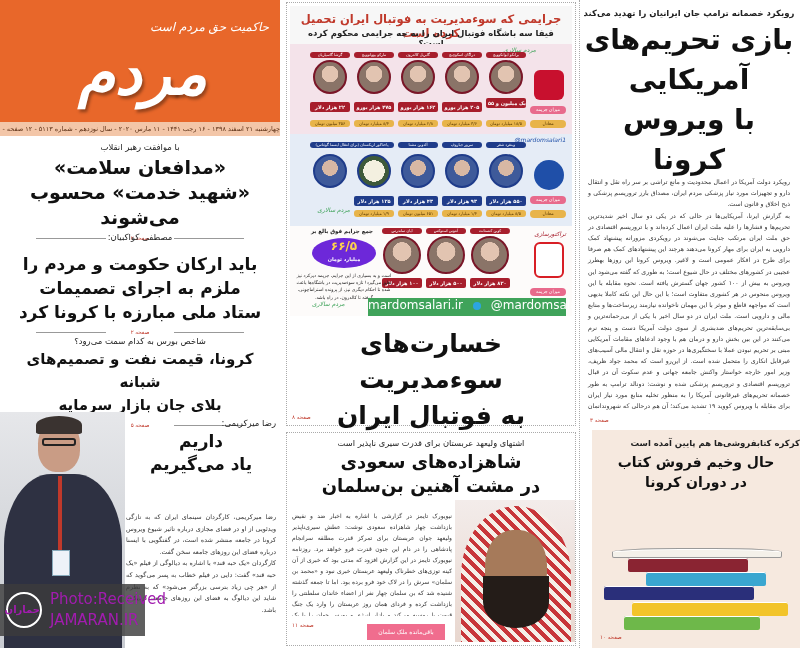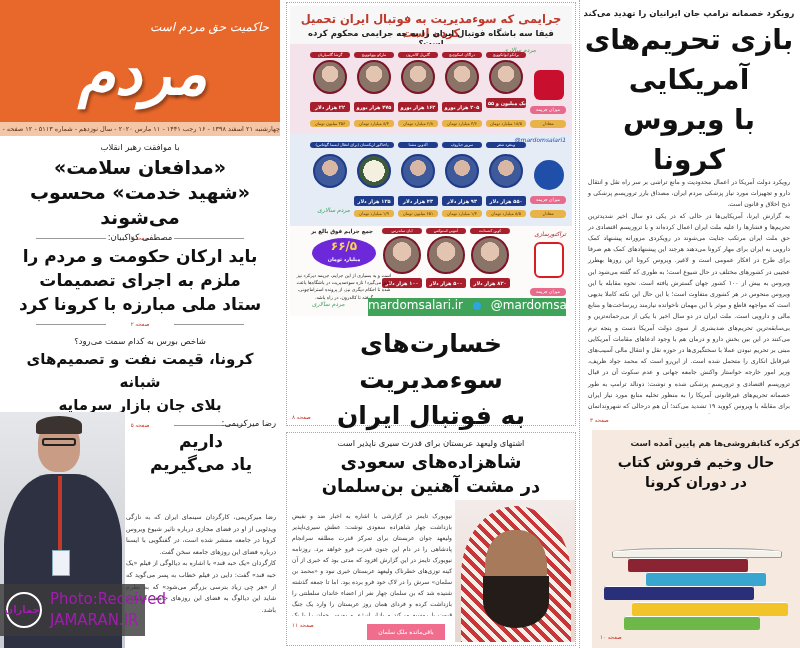--- a/index.html
+++ b/index.html
@@ -73,21 +73,21 @@
 
 <div class="abs lc" style="top:142px">
   <div class="kicker">با موافقت رهبر انقلاب</div>
   <div class="hl" style="font-size:19px;line-height:25px;margin-top:3px">«مدافعان سلامت»</div>
   <div class="hl" style="font-size:19px;line-height:25px">«شهید خدمت» محسوب می‌شوند</div>
   <div class="pgref" style="margin-top:5px">صفحه ۲</div>
 </div>
 
 <div class="abs lc" style="top:232px">
   <div class="kicker">مصطفی کواکبیان:</div>
-  <div class="hl" style="font-size:17px;line-height:24px;margin-top:2px">باید ارکان حکومت و مردم را</div>
+  <div class="hl" style="font-size:17px;line-height:24px;margin-top:10px">باید ارکان حکومت و مردم را</div>
   <div class="hl" style="font-size:17px;line-height:24px">ملزم به اجرای تصمیمات</div>
   <div class="hl" style="font-size:17px;line-height:24px">ستاد ملی مبارزه با کرونا کرد</div>
   <div class="pgref" style="margin-top:5px">صفحه ۲</div>
 </div>
 
 <div class="abs lc" style="top:336px">
   <div class="kicker">شاخص بورس به کدام سمت می‌رود؟</div>
   <div class="hl" style="font-size:15px;line-height:23px;margin-top:2px">کرونا، قیمت نفت و تصمیم‌های شبانه</div>
   <div class="hl" style="font-size:15px;line-height:23px">بلای جان بازار سرمایه</div>
   <div class="pgref" style="margin-top:5px">صفحه ۵</div>

